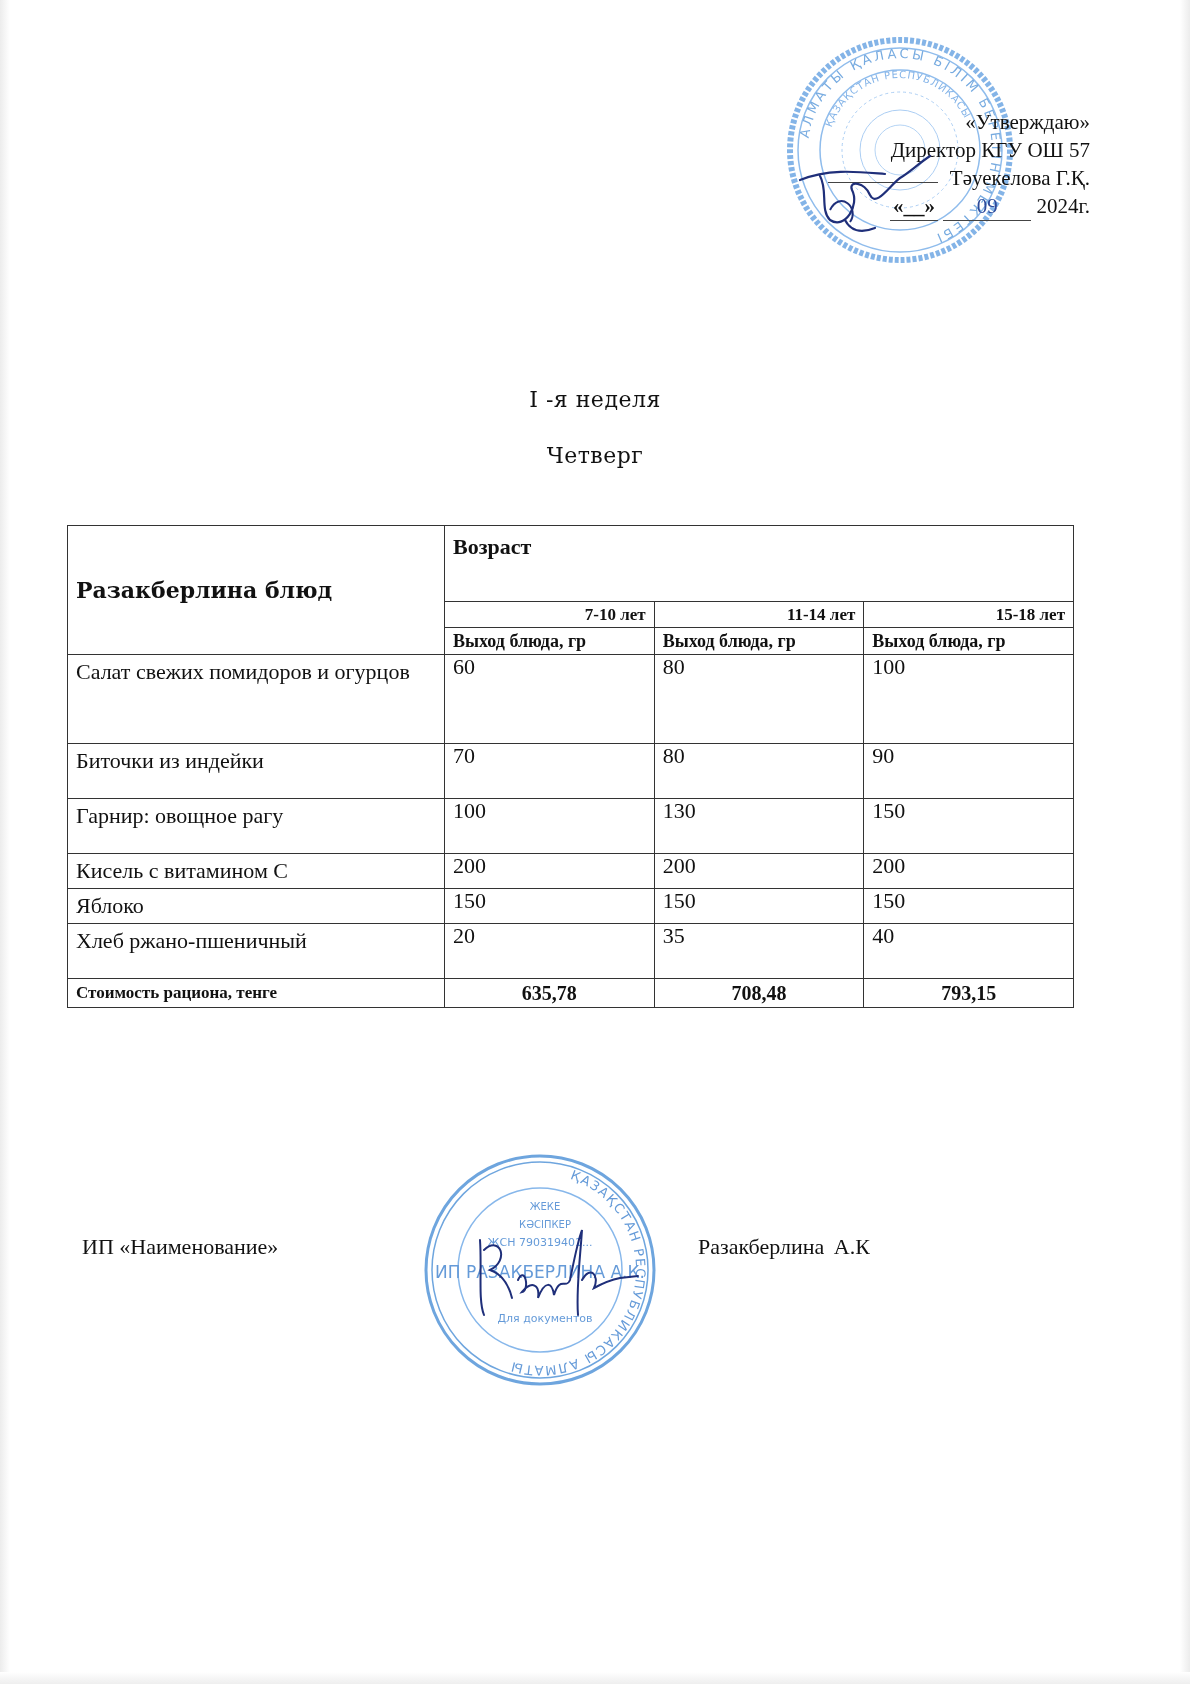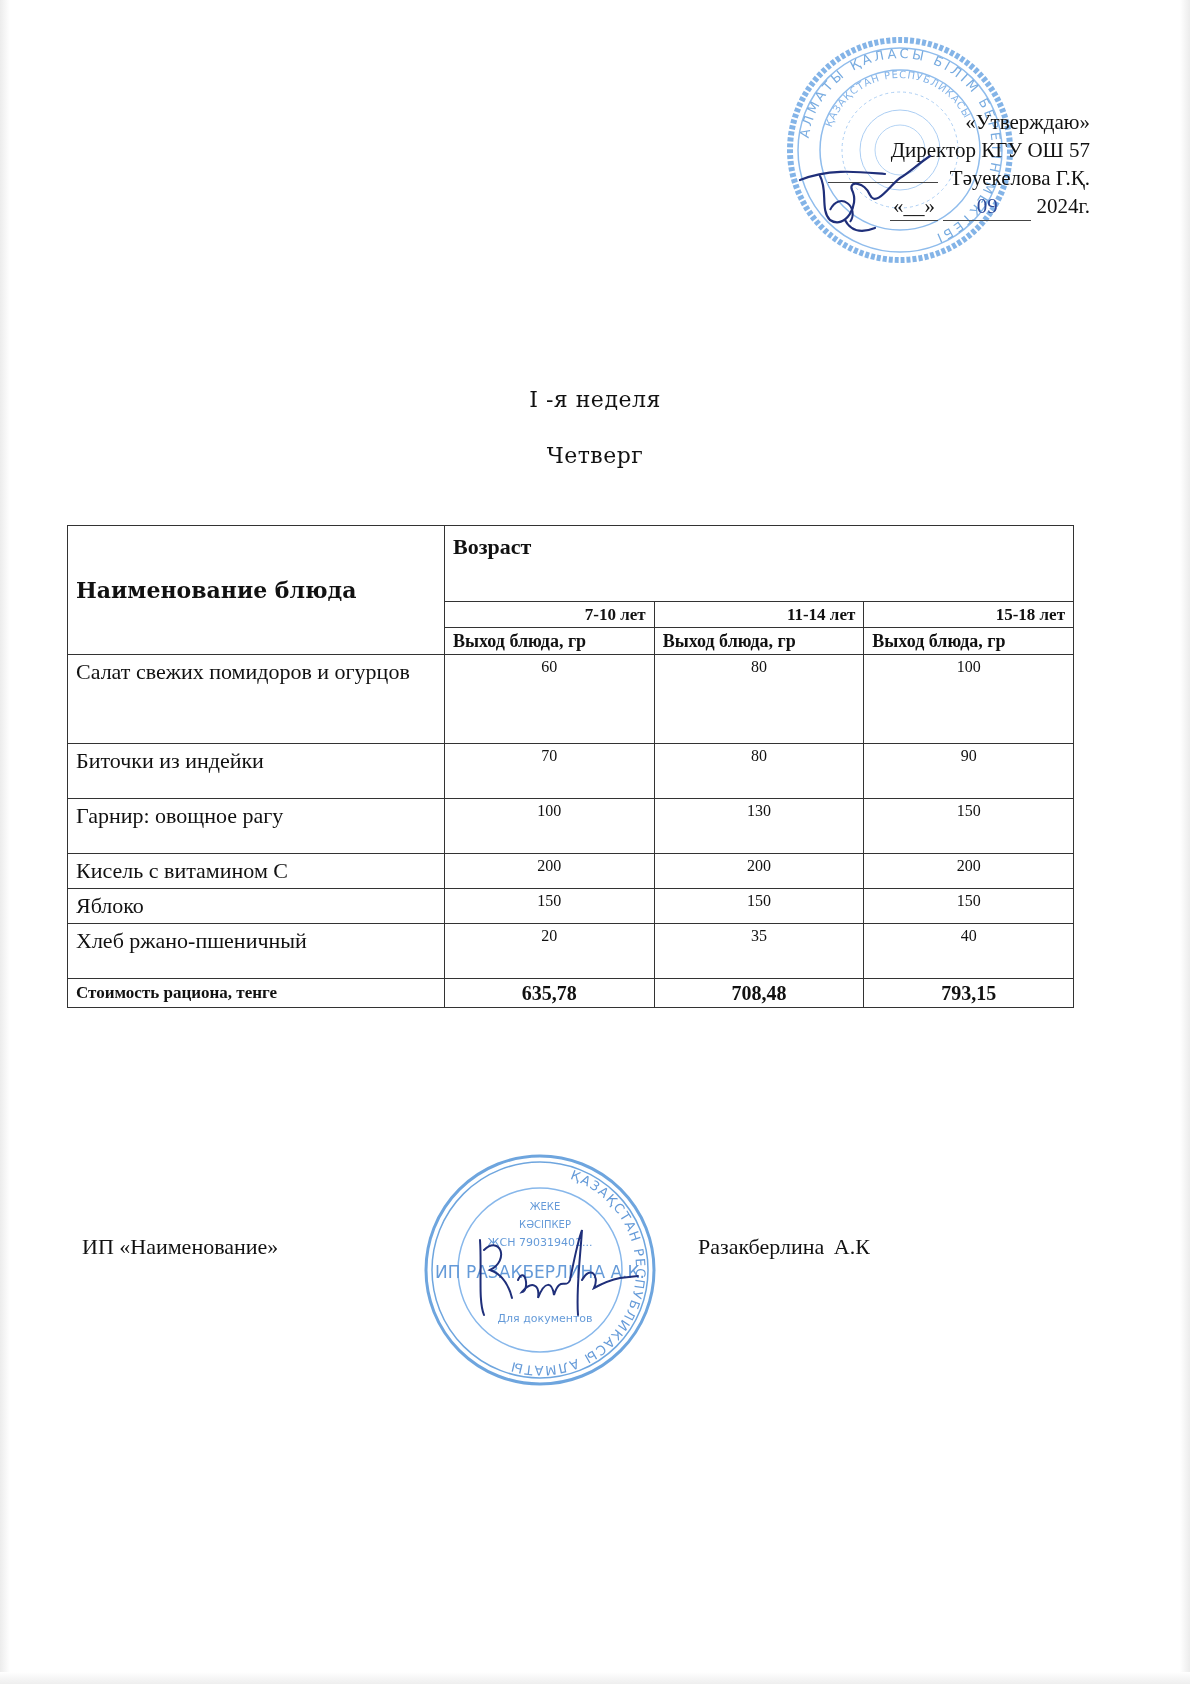--- a/index.html
+++ b/index.html
@@ -21,21 +21,21 @@
   .approval {
     position: absolute; right: 100px; top: 108px;
     text-align: right; font-size: 21px; line-height: 28px;
     z-index: 2;
   }
   .approval div { white-space: nowrap; }
   .sig-line {
     display: inline-block; width: 110px; border-bottom: 1px solid #444;
     margin-right: 12px; vertical-align: 2px;
   }
-  .date-line-day { display:inline-block; width: 48px; border-bottom:1px solid #444; text-align:center; }
+  .date-line-day { display:inline-block; width: 48px; border-bottom:1px solid #444; text-align:center;font-weight:bold; }
   .date-line-month { display:inline-block; width: 88px; border-bottom:1px solid #444; text-align:center; color:#2d4a9a; }
 
   .stamp-top {
     position: absolute; left: 785px; top: 35px; width: 230px; height: 230px;
     z-index: 1; opacity: 0.75;
   }
   .signature-top {
     position: absolute; left: 790px; top: 150px; width: 160px; height: 90px; z-index: 3;
   }
 
@@ -57,21 +57,21 @@
     border: 1.5px solid #333; padding: 0 8px; vertical-align: top;
   }
   .h-name {
     width: 360px; font-weight: bold; font-size: 22px; vertical-align: middle !important;
     font-family: "DejaVu Serif", serif; text-align: left;
   }
   .h-age { height: 67px; font-weight: bold; font-size: 22px; text-align: left; padding-top: 8px !important; }
   .h-agegrp { height: 25px; font-weight: bold; font-size: 17px; text-align: right; line-height: 25px; }
   .h-yield { height: 26px; font-weight: bold; font-size: 18px; text-align: left; line-height: 26px; white-space: nowrap; }
   td.dish { text-align: left; font-size: 22px; line-height: 34px; padding-top: 2px; }
-  td.val { text-align: center; font-size: 16px; line-height: 24px; padding-top: 4px; }
+  td.val { text-align: left; font-size: 22px; line-height: 24px; padding-top: 4px; }
   tr.r-tall td { height: 88px; }
   tr.r-mid td { height: 54px; }
   tr.r-short td { height: 32px; }
   tr.r-bread td { height: 54px; }
   tr.total td { height: 28px; font-weight: bold; }
   td.total-label { font-size: 17px; text-align: left; line-height: 28px; }
   td.total-val { font-size: 20px; text-align: center; line-height: 28px; }
 
   
   .sup-org { position: absolute; left: 82px; top: 1234px; font-size: 22px; }
@@ -124,21 +124,21 @@
   <path d="M10,30 C40,18 70,22 95,24 M30,26 C38,40 30,60 40,70 C55,80 70,55 62,40 C58,30 75,32 80,45 C86,58 100,35 110,28 C120,22 128,14 140,6 M55,70 C60,80 70,84 85,78" fill="none" stroke="#1f2f7a" stroke-width="2.2" stroke-linecap="round"></path>
   <path d="M40,60 C50,40 70,58 60,72" fill="none" stroke="#1f2f7a" stroke-width="2"></path>
 </svg>
 
 <div class="title title-week">I -я  неделя</div>
 <div class="title title-day">Четверг</div>
 
 <table class="menu">
   <tbody>
       <tr>
-    <th class="h-name" rowspan="3">Наименование блюда</th>
+    <th class="h-name" rowspan="3">Разакберлина блюд</th>
     <th class="h-age" colspan="3">Возраст</th>
   </tr>
   <tr>
     <th class="h-agegrp">7-10 лет</th>
     <th class="h-agegrp">11-14 лет</th>
     <th class="h-agegrp">15-18 лет</th>
   </tr>
   <tr>
     <th class="h-yield">Выход блюда, гр</th>
     <th class="h-yield">Выход блюда, гр</th>

